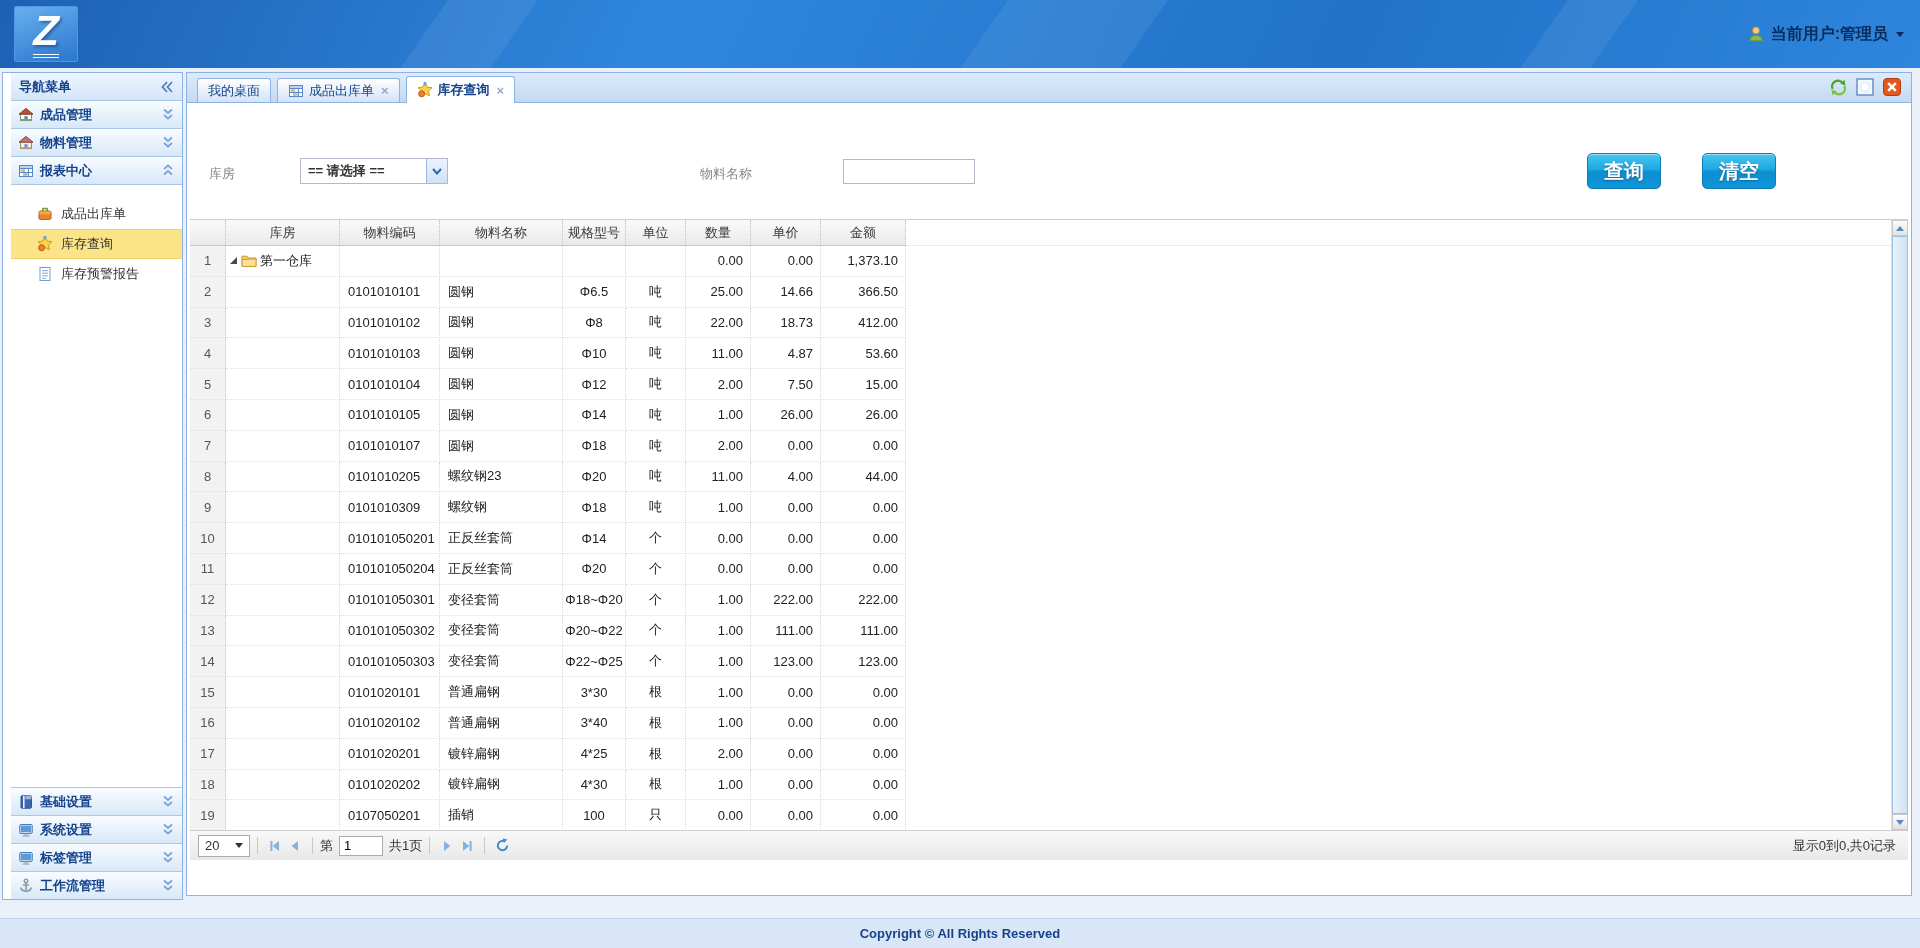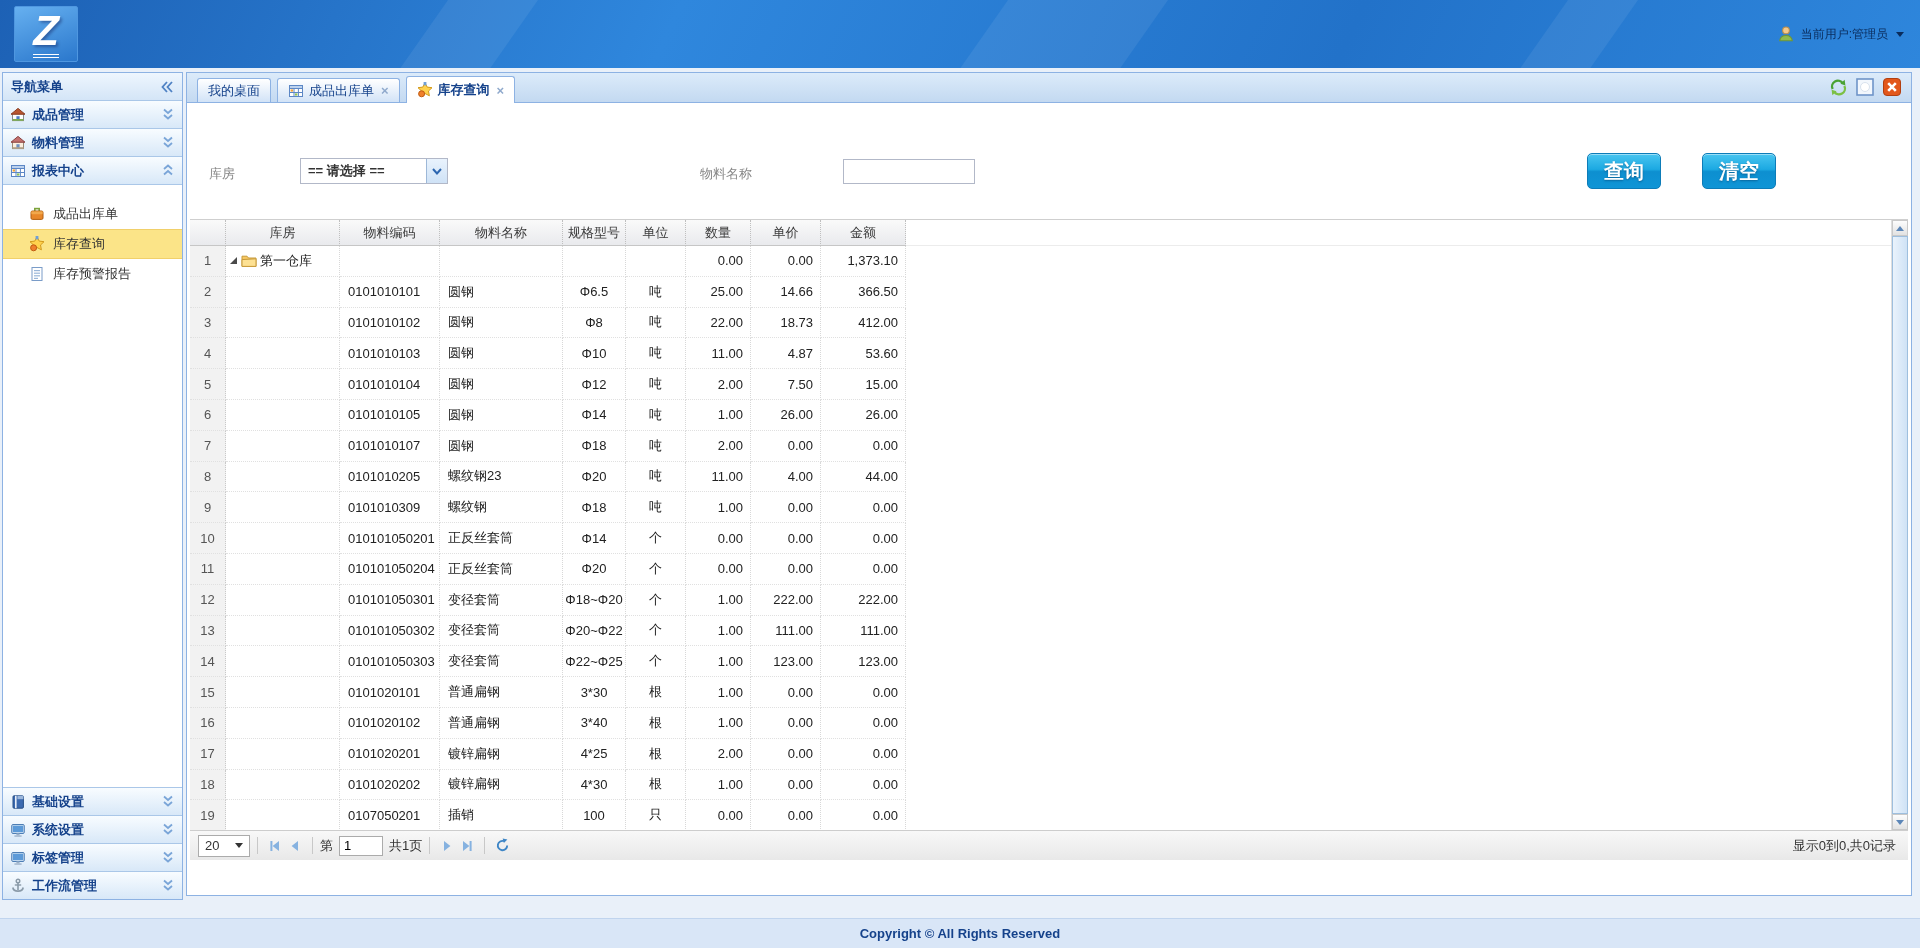--- a/index.html
+++ b/index.html
@@ -11,27 +11,27 @@
   #app-header{position:absolute;left:0;top:0;width:1920px;height:68px;
     background:linear-gradient(115deg,#1d61b5 0%,#2f87dd 35%,#2272c9 70%,#2e86dc 100%);overflow:hidden;}
   .streak{position:absolute;top:-30px;height:140px;background:rgba(255,255,255,.07);transform:skewX(-35deg);}
   #logo{position:absolute;left:14px;top:6px;width:64px;height:56px;border:1px solid #4f97e0;border-radius:2px;
     background:linear-gradient(160deg,#66b0f0,#2a77cc);display:flex;align-items:center;justify-content:center;}
   #logo .z{font-size:42px;font-weight:bold;font-style:italic;color:#fff;text-shadow:2px 2px 3px rgba(0,0,60,.35);
     border-bottom:4px double #fff;line-height:1;padding-bottom:2px;}
   #app-title{position:absolute;left:100px;top:15px;font-size:30px;font-weight:bold;color:#fff;letter-spacing:2px;
     text-shadow:1px 2px 3px rgba(0,0,60,.4);}
   #user-box{position:absolute;right:16px;top:0;height:68px;display:flex;align-items:center;gap:6px;cursor:pointer;}
-  #user-box .ulabel{font-size:12px;font-weight:normal;color:#0a2c5c;}
+  #user-box .ulabel{font-size:16px;font-weight:bold;color:#0a2c5c;}
   .caret{width:0;height:0;border-left:4px solid transparent;border-right:4px solid transparent;border-top:5px solid #222;display:inline-block;}
   #user-box .caret{border-top-color:#0a2c5c;margin-left:2px;}
 
   
   #sidebar{position:absolute;left:2px;top:72px;width:181px;height:828px;border:1px solid #8db2e3;background:#fff;
-    display:flex;flex-direction:column;}
+    display:flex;flex-direction:column;padding-left:8px;}
   #nav-title{height:27px;display:flex;align-items:center;padding:0 8px;background:linear-gradient(#eef6fe,#d4e5f7);
     font-size:13px;font-weight:bold;color:#15428b;}
   #nav-title .tlabel{flex:1;}
   .sgroup{height:28px;display:flex;align-items:center;padding:0 8px 0 7px;border-top:1px solid #aac7e8;
     background:linear-gradient(#f8fcff,#d8e8f8);cursor:pointer;flex:0 0 auto;}
   .sgroup .glabel{font-size:13px;font-weight:bold;color:#15428b;margin-left:6px;flex:1;}
   #report-sub{flex:1;background:#fff;border-top:1px solid #aac7e8;padding-top:14px;overflow:hidden;}
   .sub-item{height:30px;display:flex;align-items:center;padding-left:26px;font-size:13px;color:#333;cursor:pointer;}
   .sub-item .slabel{margin-left:8px;}
   .sub-item.selected{background:#fbe488;border-top:1px solid #f1d06a;border-bottom:1px solid #f1d06a;}

